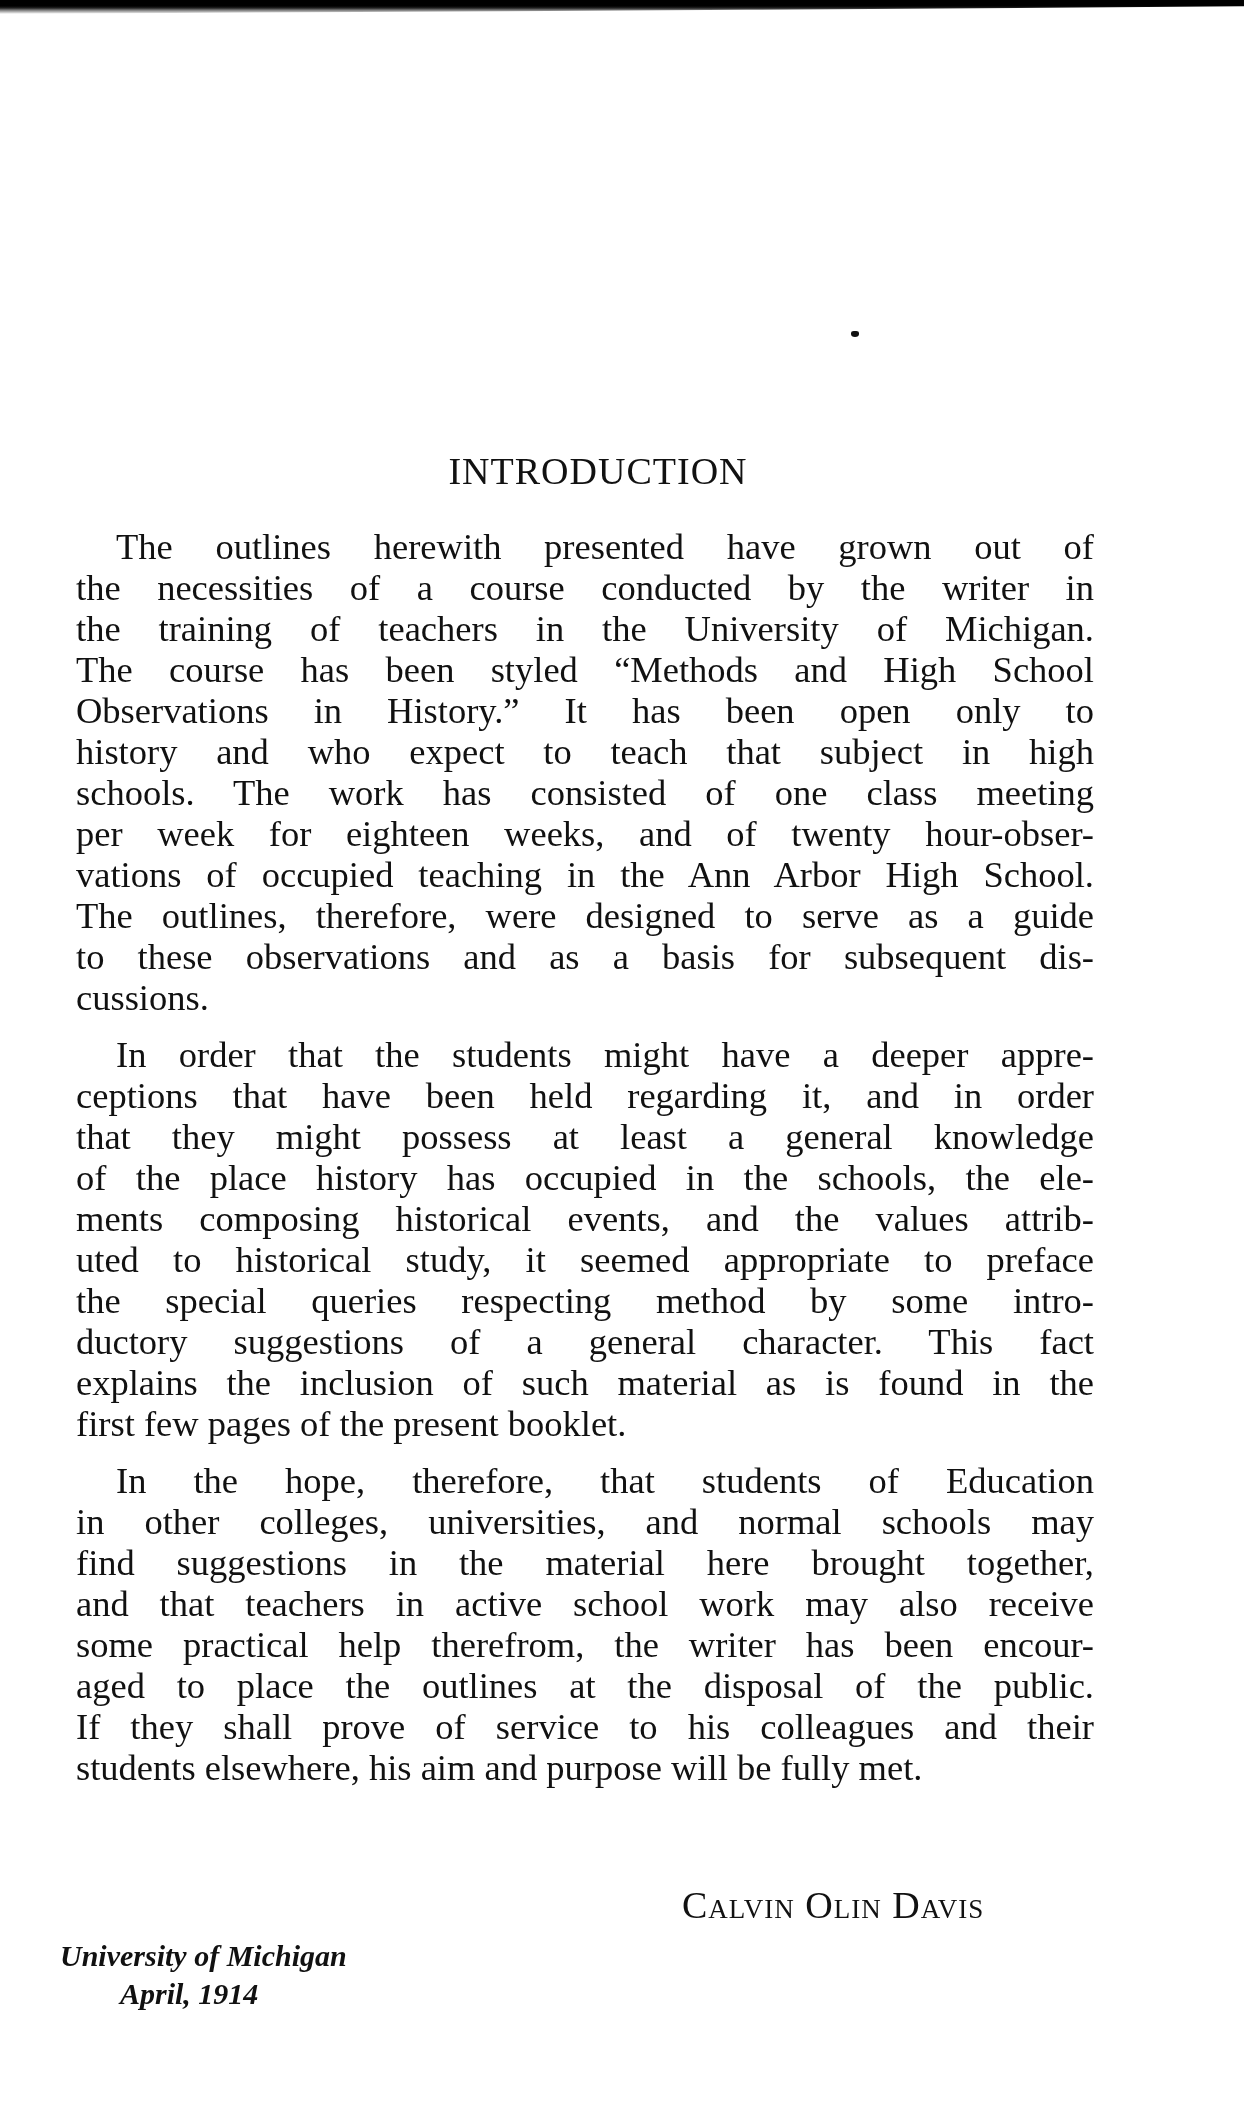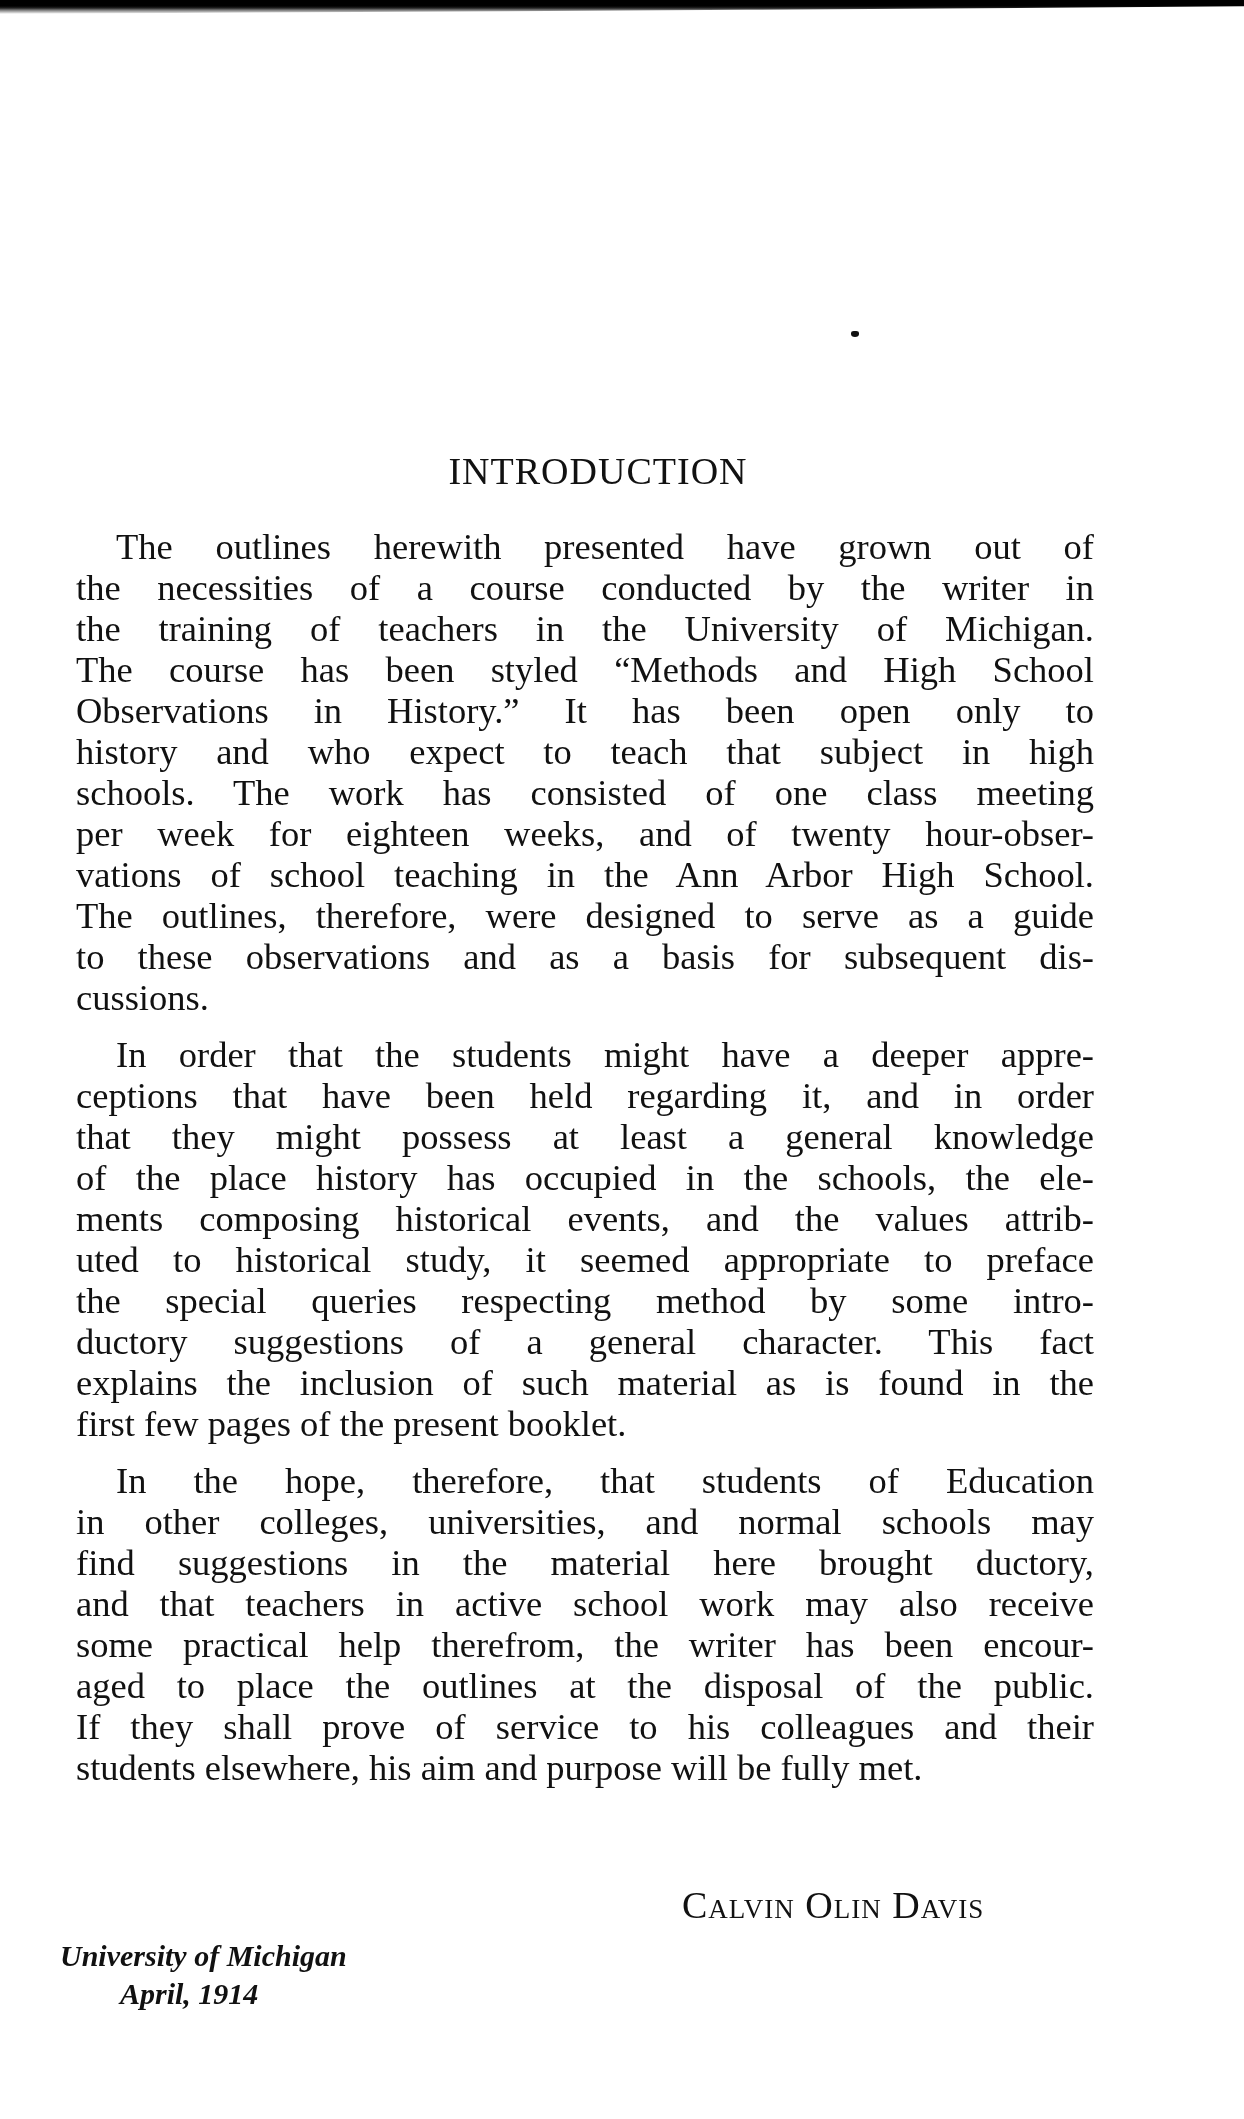--- a/index.html
+++ b/index.html
@@ -98,41 +98,41 @@
 <div class="body-text">
   <p id="para-0" style="text-indent: 0px;">
       <span class="line indent">The outlines herewith presented have grown out of</span>
       <span class="line">the necessities of a course conducted by the writer in</span>
       <span class="line">the training of teachers in the University of Michigan.</span>
       <span class="line">The course has been styled “Methods and High School</span>
       <span class="line">Observations in History.”  It has been open only to</span>
       <span class="line">history and who expect to teach that subject in high</span>
       <span class="line">schools.  The work has consisted of one class meeting</span>
       <span class="line">per week for eighteen weeks, and of twenty hour-obser-</span>
-      <span class="line">vations of school teaching in the Ann Arbor High School.</span>
+      <span class="line">vations of occupied teaching in the Ann Arbor High School.</span>
       <span class="line">The outlines, therefore, were designed to serve as a guide</span>
       <span class="line">to these observations and as a basis for subsequent dis-</span>
       <span class="line last">cussions.</span>
     </p>
   <p id="para-1" style="text-indent: 0px;">
       <span class="line indent">In order that the students might have a deeper appre-</span>
       <span class="line">ceptions that have been held regarding it, and in order</span>
       <span class="line">that they might possess at least a general knowledge</span>
       <span class="line">of the place history has occupied in the schools, the ele-</span>
       <span class="line">ments composing historical events, and the values attrib-</span>
       <span class="line">uted to historical study, it seemed appropriate to preface</span>
       <span class="line">the special queries respecting method by some intro-</span>
       <span class="line">ductory suggestions of a general character.  This fact</span>
       <span class="line">explains the inclusion of such material as is found in the</span>
       <span class="line last">first few pages of the present booklet.</span>
     </p>
   <p id="para-2" style="text-indent: 0px;">
       <span class="line indent">In the hope, therefore, that students of Education</span>
       <span class="line">in other colleges, universities, and normal schools may</span>
-      <span class="line">find suggestions in the material here brought ductory,</span>
+      <span class="line">find suggestions in the material here brought together,</span>
       <span class="line">and that teachers in active school work may also receive</span>
       <span class="line">some practical help therefrom, the writer has been encour-</span>
       <span class="line">aged to place the outlines at the disposal of the public.</span>
       <span class="line">If they shall prove of service to his colleagues and their</span>
       <span class="line last">students elsewhere, his aim and purpose will be fully met.</span>
     </p>
 </div>
 
 <div class="signature">Calvin Olin Davis</div>
 

